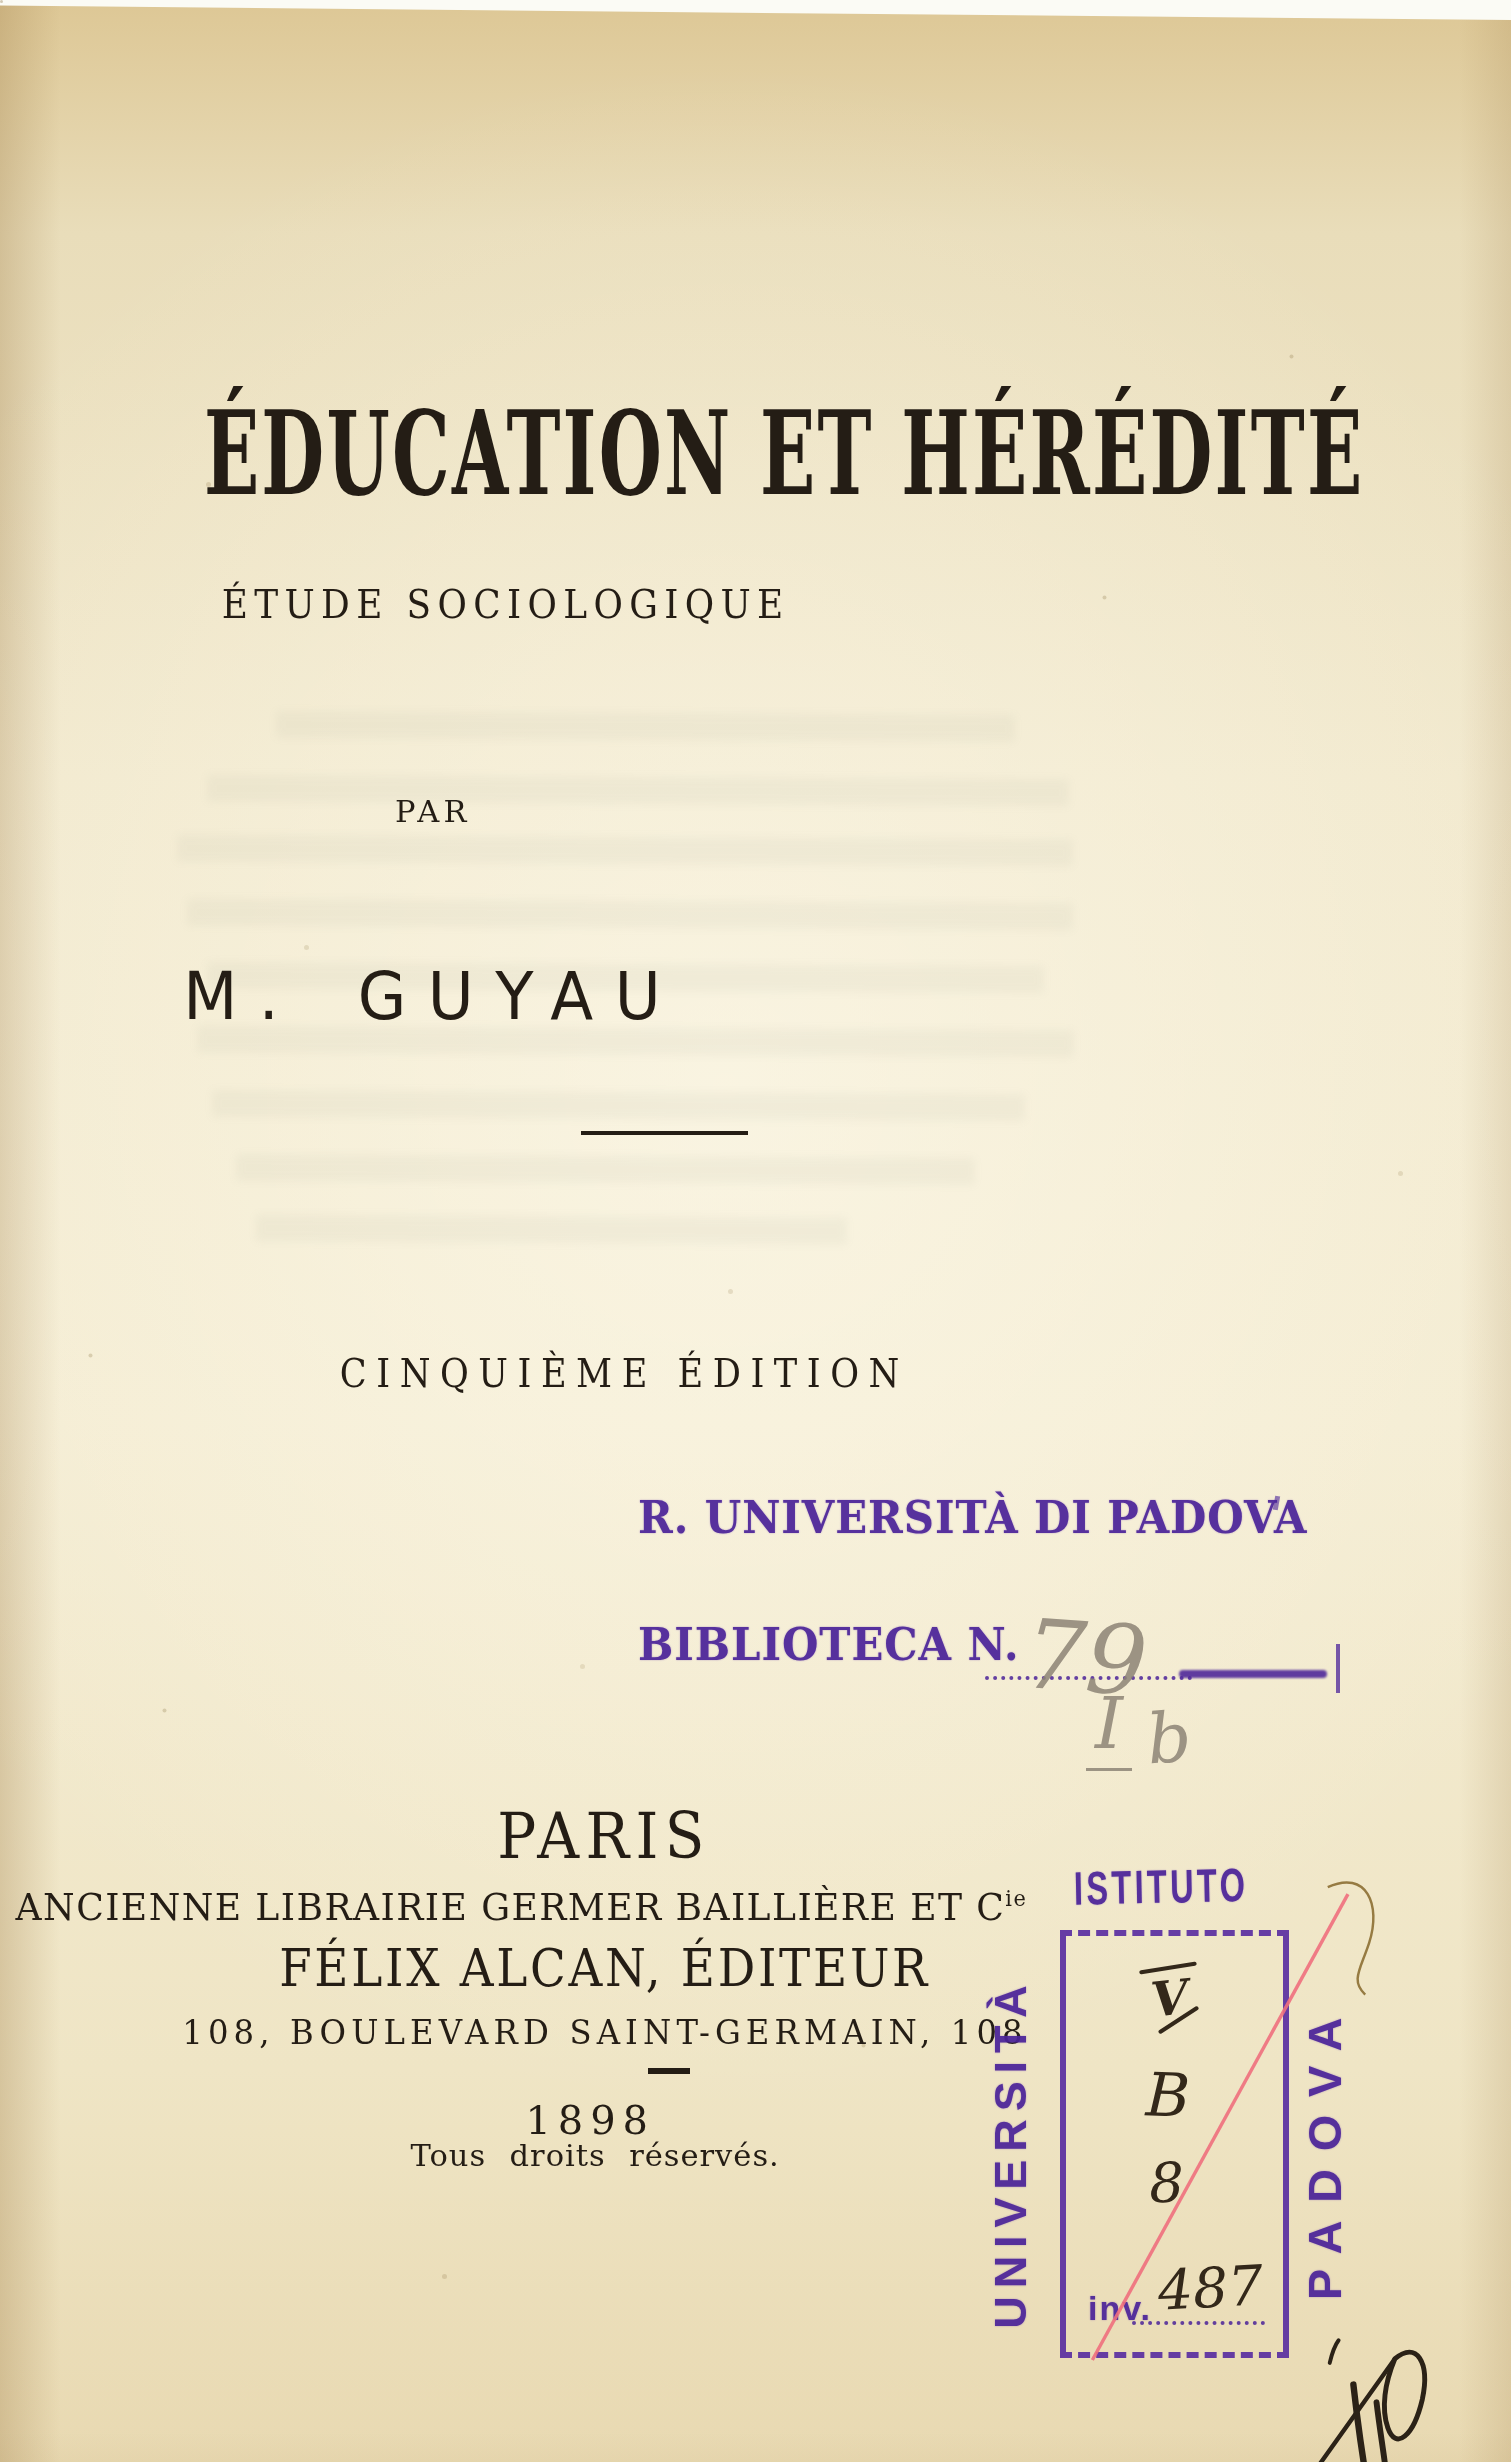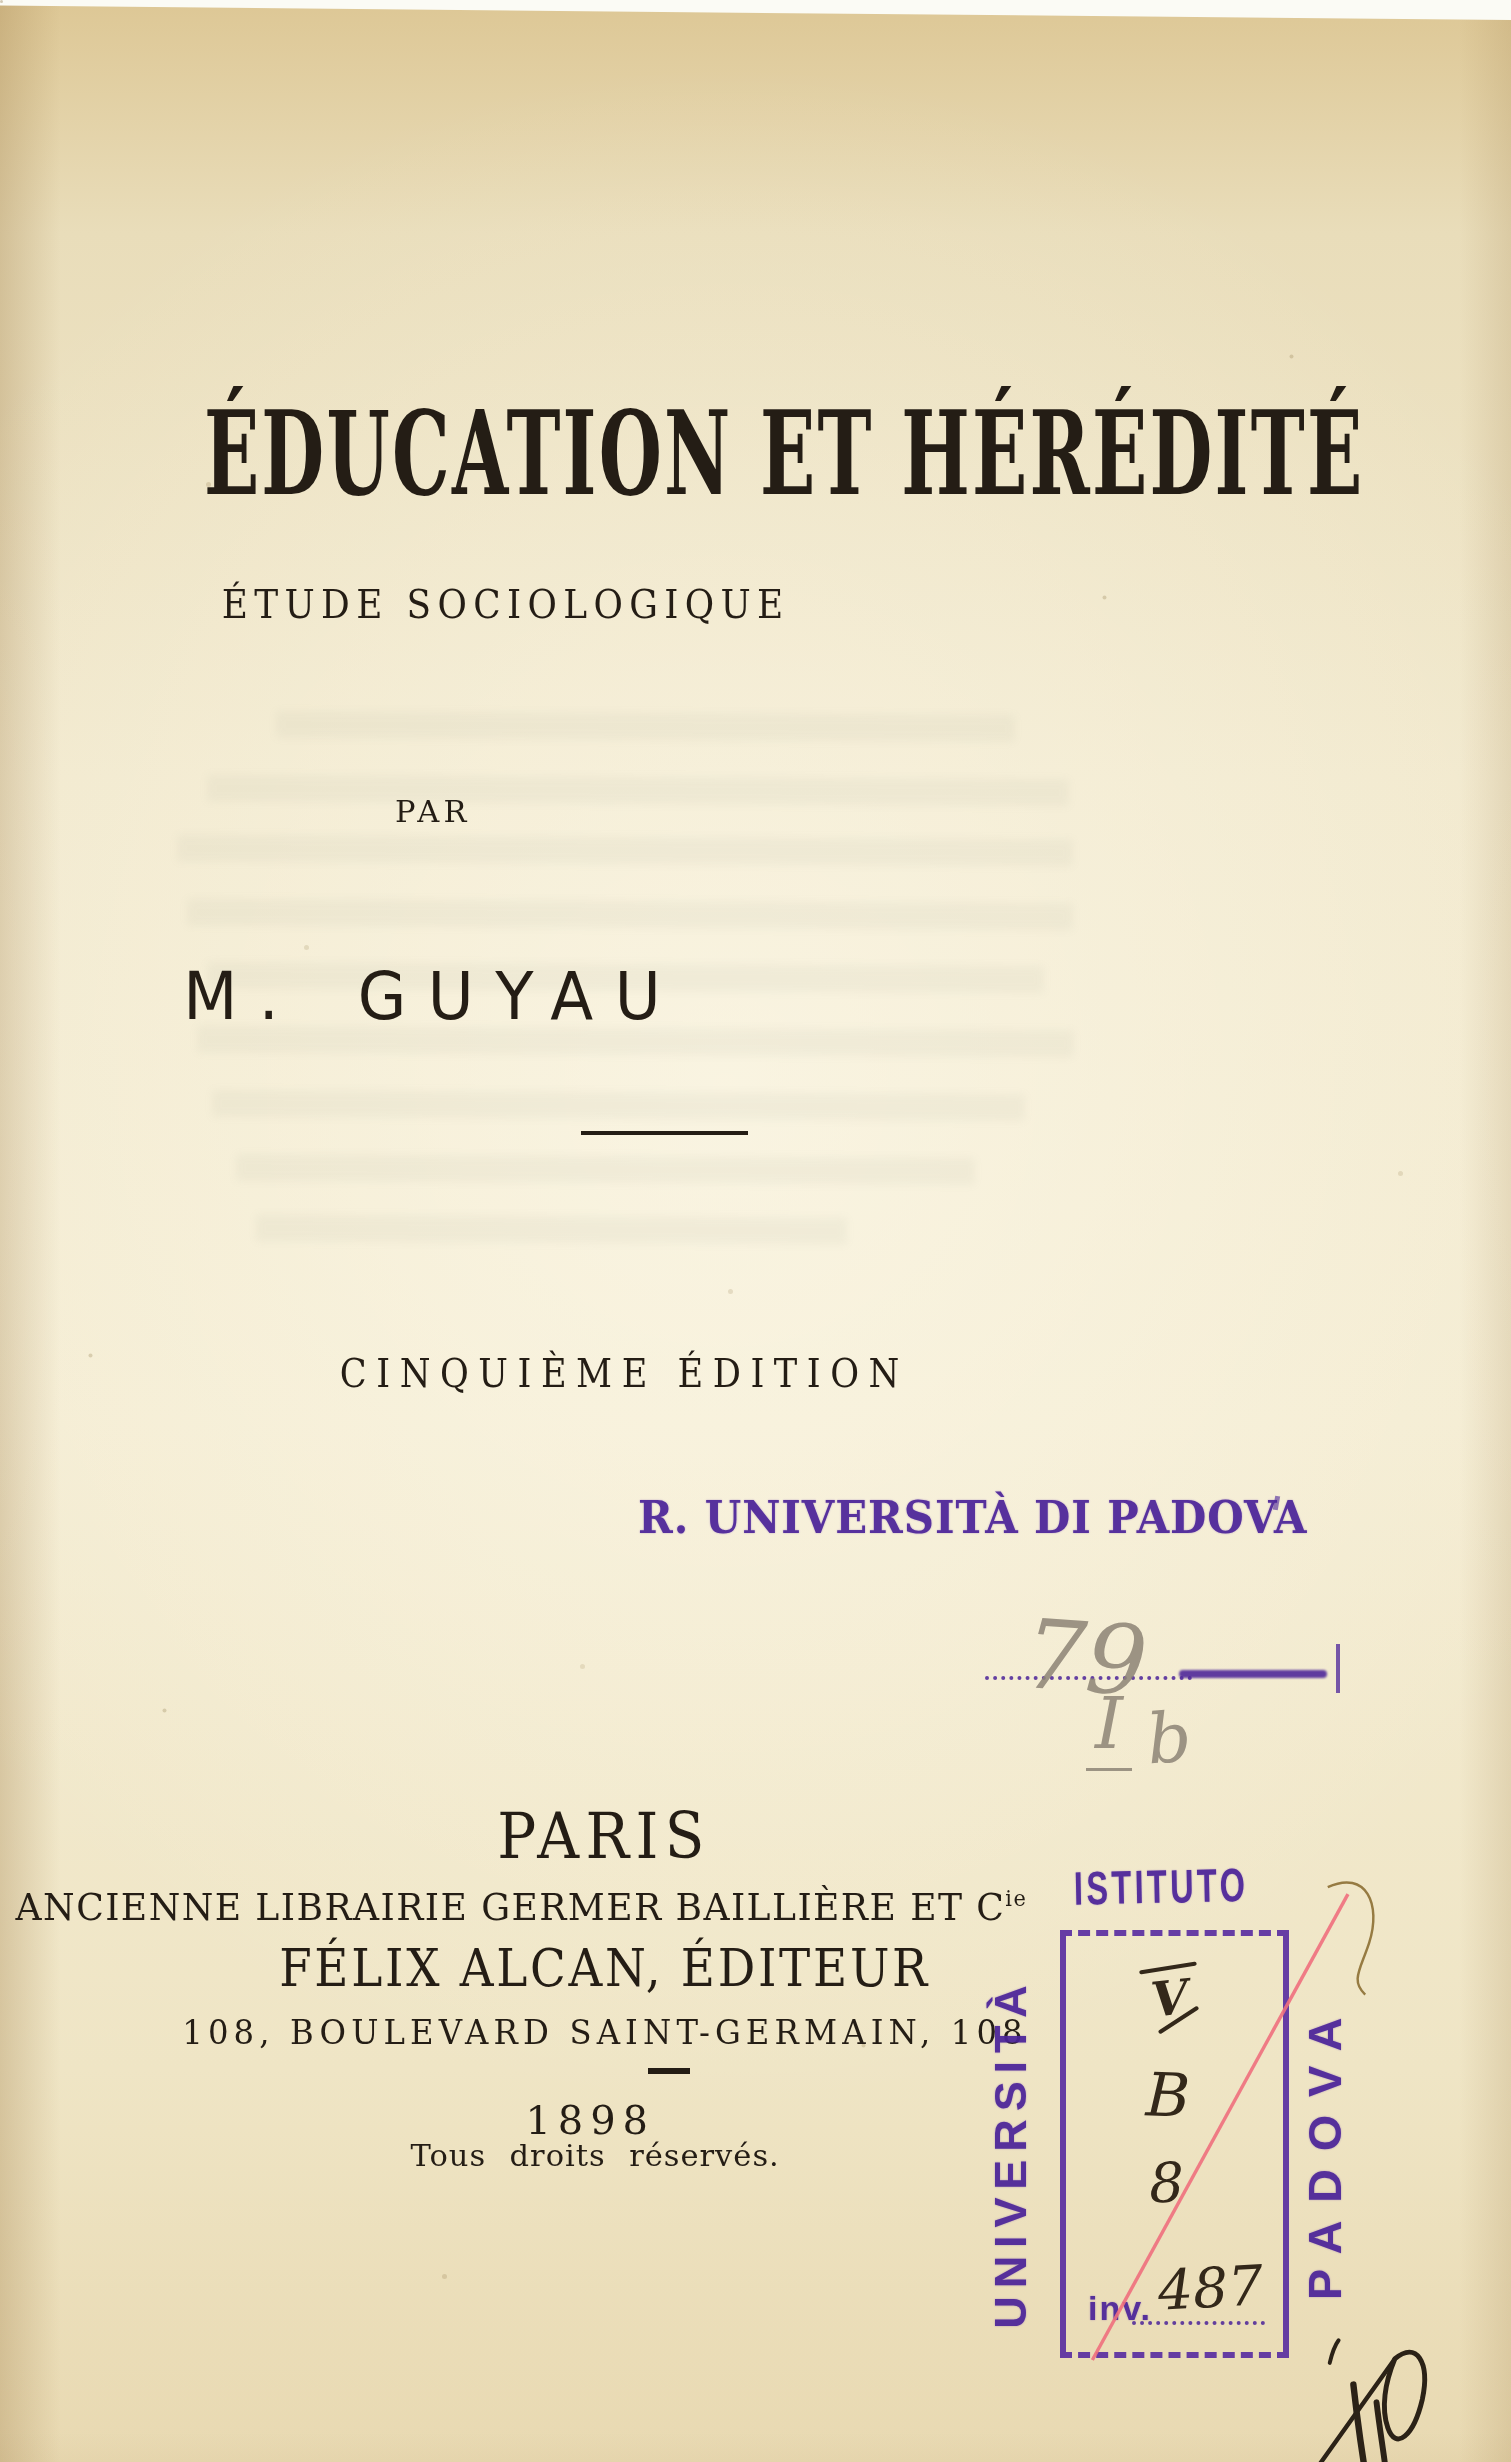--- a/index.html
+++ b/index.html
@@ -112,20 +112,21 @@
 
   <div class="center city ink"><span class="cx">PARIS</span></div>
   <div class="center publine ink"><span class="cx"><span>ANCIENNE LIBRAIRIE GERMER BAILLIÈRE ET C</span><sup>ie</sup></span></div>
   <div class="center pubname ink"><span class="cx">FÉLIX ALCAN, ÉDITEUR</span></div>
   <div class="center address ink"><span class="cx">108, BOULEVARD SAINT-GERMAIN, 108</span></div>
   <div class="dash"></div>
   <div class="center year ink">1898</div>
   <div class="center rights ink">Tous droits réservés.</div>
 
   <div class="stamp lib lib1"><span class="cx">R. UNIVERSITÀ DI PADOVA</span></div>
+  <div class="stamp lib lib3"><span class="cx">BIBLIOTECA N.</span></div>
   <div class="libdots"></div>
   <div class="libsmear"></div>
   <div class="libtick"></div>
   <div class="libapos"></div>
   <div class="hand pencil num79">79</div>
   <div class="hand pencil romanI">I</div>
   <div class="hand pencil letterb">b</div>
 
   <div class="stamp sans istituto"><span class="cx">ISTITUTO</span></div>
   <div class="frame"></div>

